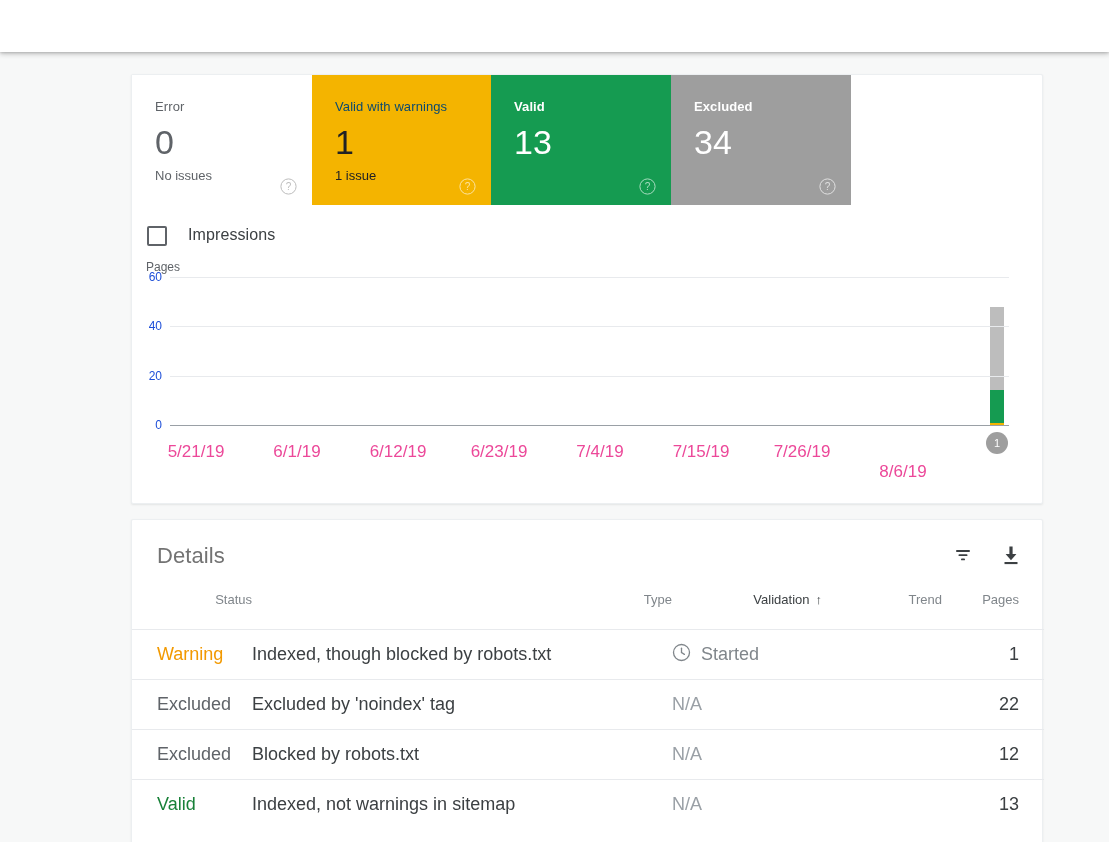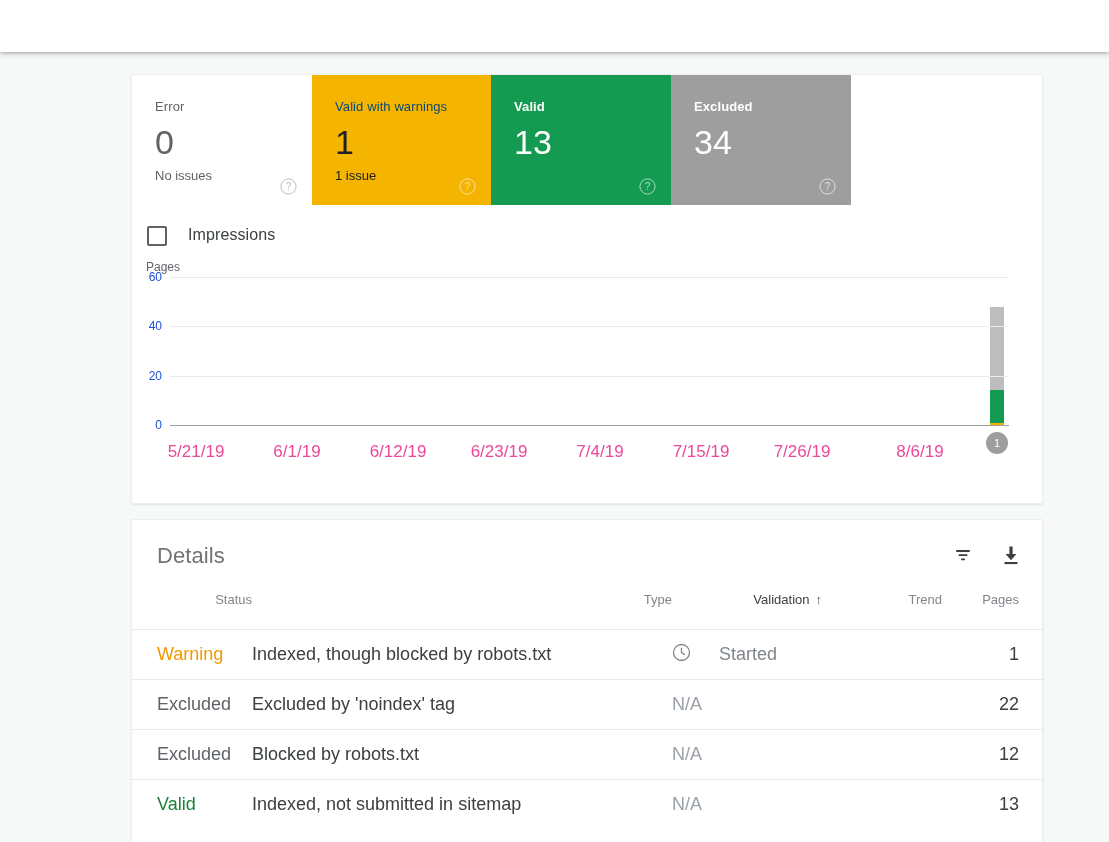--- a/index.html
+++ b/index.html
@@ -277,21 +277,21 @@
     color: #3c4043;
     padding: 0;
     vertical-align: middle;
   }
   td.cell-status { padding-left: 25px; }
   td.cell-pages  { text-align: right; padding-right: 25px; }
   .status-warning  { color: #f29900; }
   .status-valid    { color: #188038; }
   .status-excluded { color: #5f6368; }
   .validation-cell { display: flex; align-items: center; }
-  .validation-text { color: #80868b; margin-left: 28px; }
+  .validation-text { color: #80868b; margin-left: 10px; }
   .validation-na   { color: #9aa0a6; }
 </style>
 </head>
 <body>
 
 <div id="top-bar"></div>
 
 <div id="page">
 
   <div id="summary-card">
@@ -374,21 +374,21 @@
           <div class="ytick" style="top: 148px;">0</div>
         </div>
       <div id="xticks">
           <div class="xtick" style="left: 26px;">5/21/19</div>
           <div class="xtick" style="left: 127px;">6/1/19</div>
           <div class="xtick" style="left: 228px;">6/12/19</div>
           <div class="xtick" style="left: 329px;">6/23/19</div>
           <div class="xtick" style="left: 430px;">7/4/19</div>
           <div class="xtick" style="left: 531px;">7/15/19</div>
           <div class="xtick" style="left: 632px;">7/26/19</div>
-          <div class="xtick" style="left: 750px;">8/6/19</div>
+          <div class="xtick" style="left: 733px; margin-top: 20px;">8/6/19</div>
         </div>
     </div>
   </div>
 
   <div id="details-card">
     <div id="details-head">
       <div id="details-title">Details</div>
       <div id="details-actions">
         <span class="action-icon">
           <svg width="22" height="22" viewBox="0 0 22 22">
@@ -445,21 +445,21 @@
           </tr>
           <tr>
             <td class="cell-status status-excluded">Excluded</td>
             <td class="cell-type">Blocked by robots.txt</td>
             <td class="cell-validation"><span class="validation-na">N/A</span></td>
             <td class="cell-trend"></td>
             <td class="cell-pages">12</td>
           </tr>
           <tr>
             <td class="cell-status status-valid">Valid</td>
-            <td class="cell-type">Indexed, not submitted in sitemap</td>
+            <td class="cell-type">Indexed, not warnings in sitemap</td>
             <td class="cell-validation"><span class="validation-na">N/A</span></td>
             <td class="cell-trend"></td>
             <td class="cell-pages">13</td>
           </tr>
         </tbody>
     </table>
   </div>
 
 </div>
 

